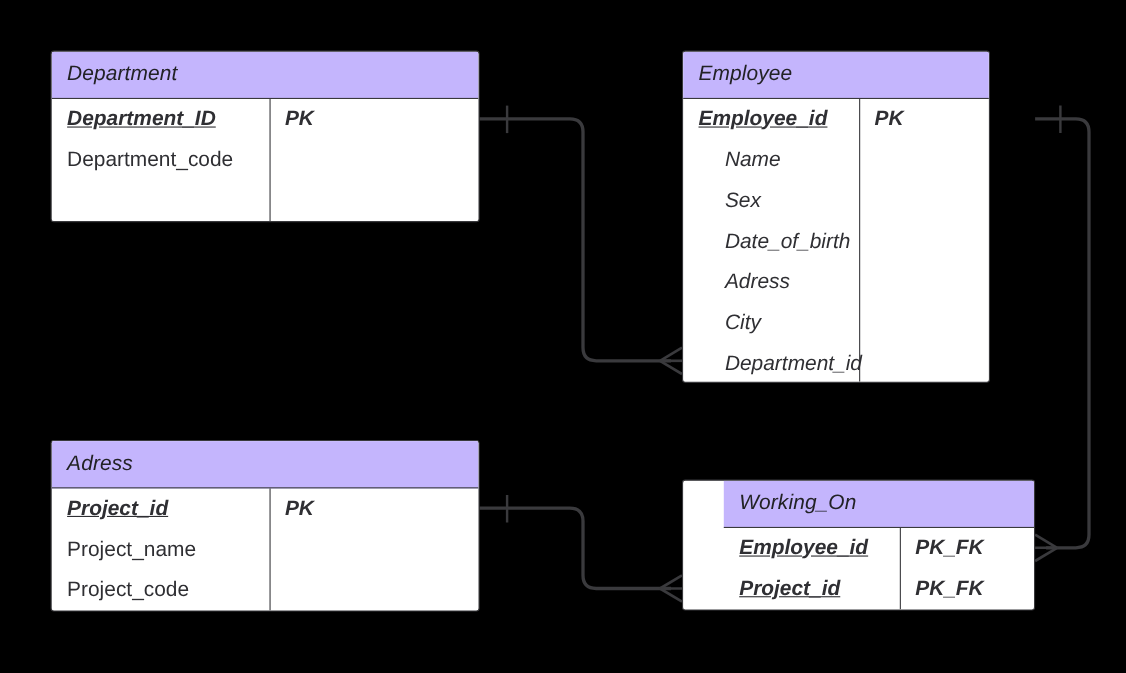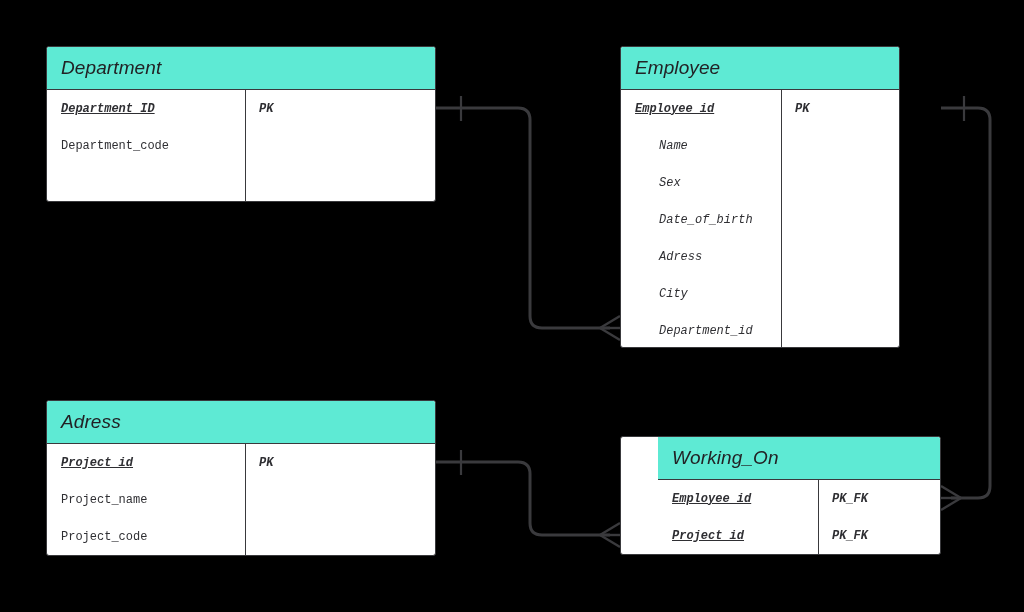--- a/index.html
+++ b/index.html
@@ -32,21 +32,21 @@
   .entity {
     position: absolute;
     z-index: 2;
     background: #ffffff;
     border: 1.6px solid #39393c;
     border-radius: 3px;
     box-sizing: border-box;
     overflow: hidden;
   }
   .entity-header {
-    background: #5eead4;
+    background: #c4b5fd;
     border-bottom: 1.6px solid #39393c;
     box-sizing: border-box;
     display: flex;
     align-items: center;
     padding-left: 14px;
   }
   .entity-title {
     font-style: italic;
     font-size: 19px;
     color: #222225;
@@ -75,24 +75,23 @@
   .key-col {
     position: absolute;
     top: 0;
     box-sizing: border-box;
     padding-left: 14px;
   }
   .row {
     display: flex;
     align-items: center;
     height: 37px;
-    font-size: 12px;
+    font-size: 19px;
     color: #2f2f33;
     white-space: nowrap;
-    font-family: Liberation Mono, monospace;
   }
   .row.plain {
     font-style: normal;
   }
   .row.ital {
     font-style: italic;
     margin-left: 24px;
   }
   .row.pk {
     font-style: italic;

